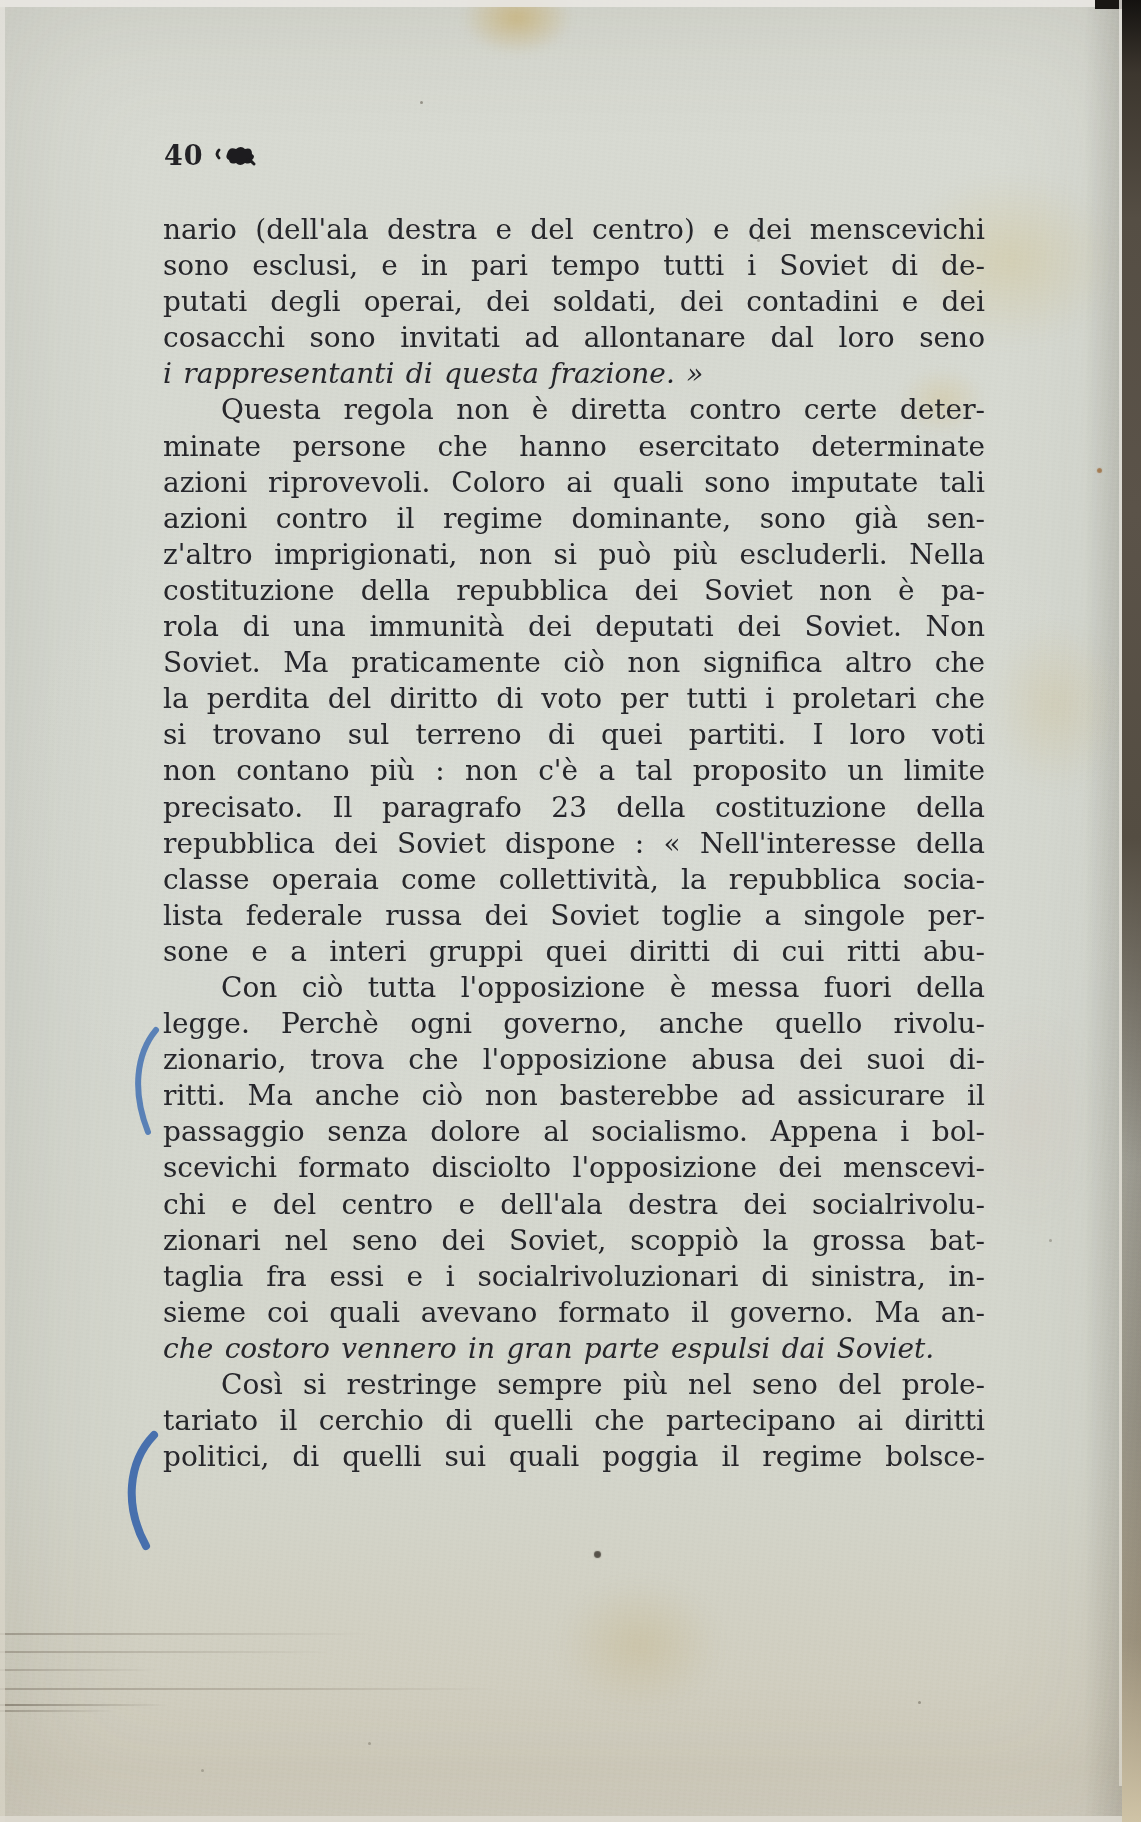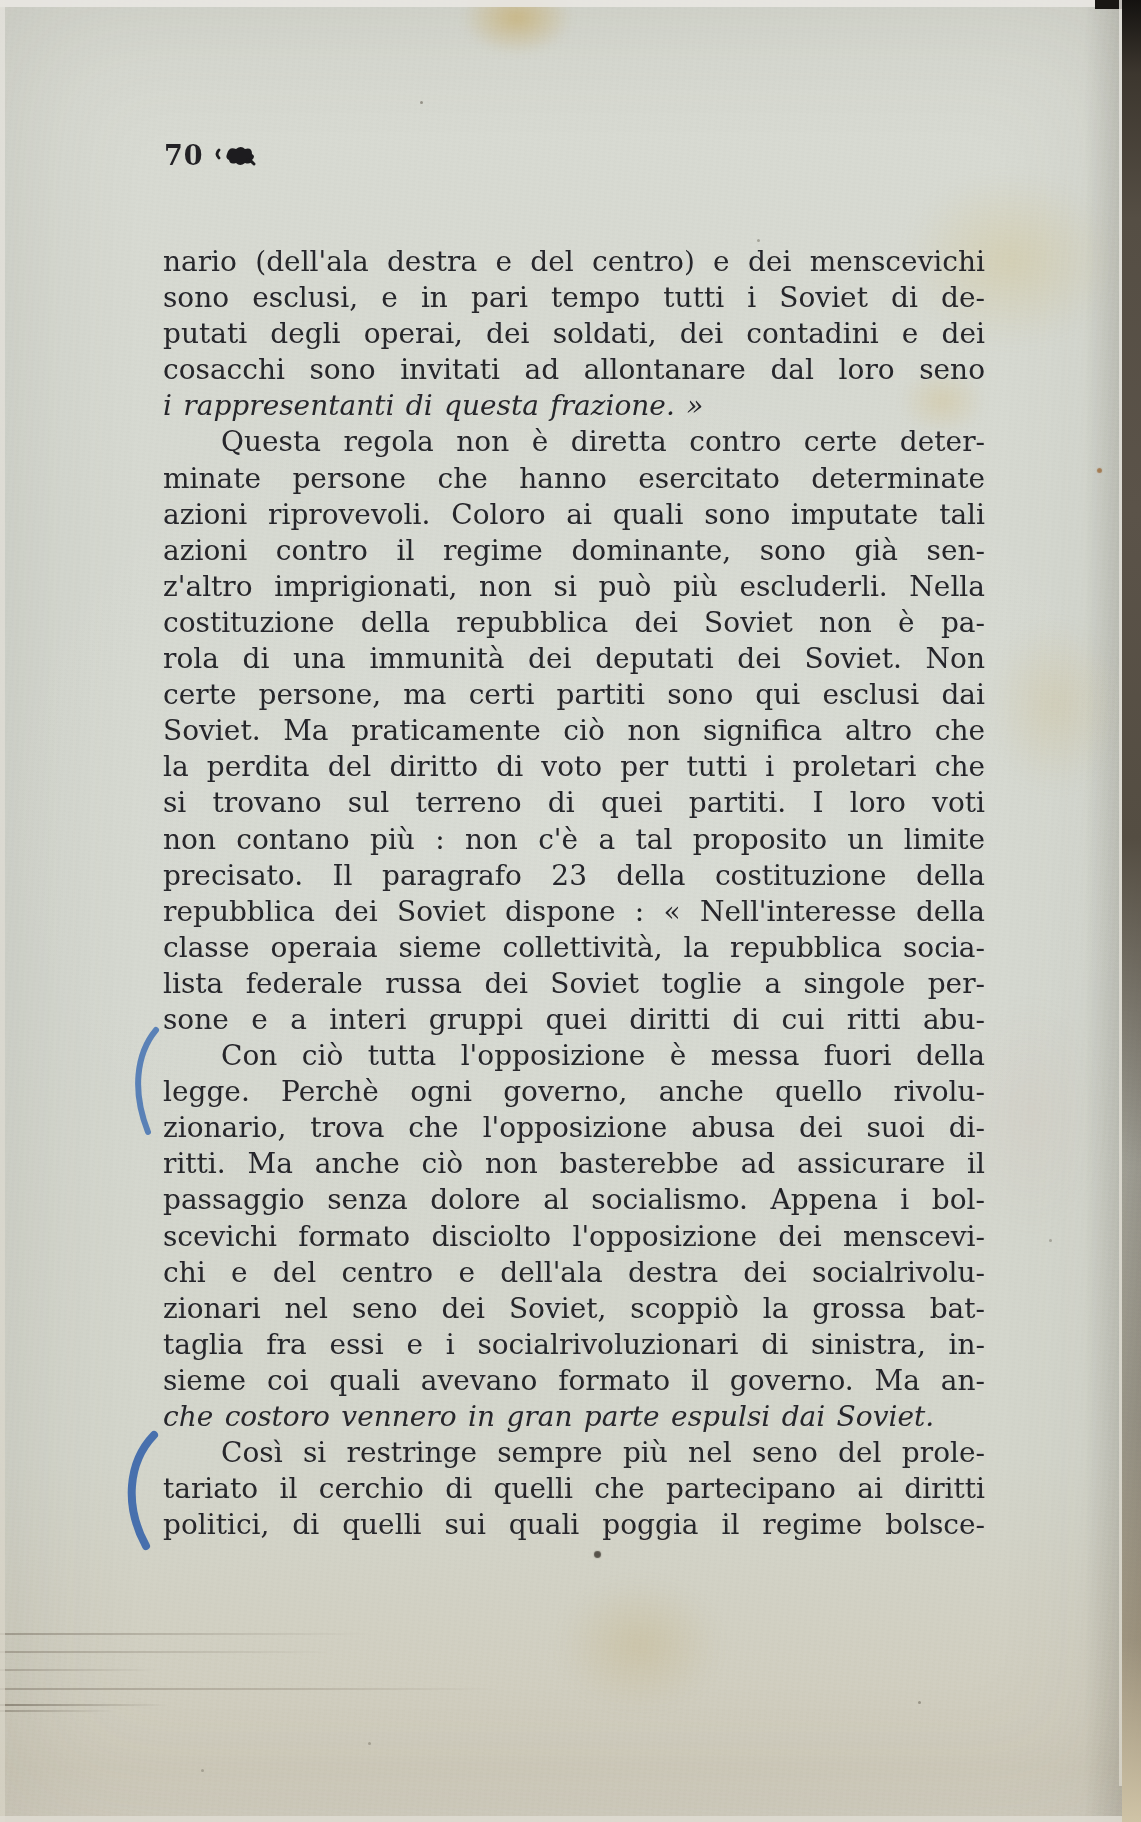--- a/index.html
+++ b/index.html
@@ -64,21 +64,20 @@
   .sc6{left:0;top:1710px;width:115px;background:linear-gradient(90deg,rgba(95,86,72,.40),rgba(95,86,72,0));}
 
   .pagenum-row{position:absolute;left:164px;top:138px;display:flex;align-items:center;gap:10px;color:#232226;}
   .pagenum{font-size:27px;font-weight:600;letter-spacing:1px;}
   .fleuron{margin-top:4px;}
 
   .text-col{
     position:absolute;left:163px;top:212px;width:822px;
     font-size:28px;line-height:36.1px;color:#26262b;
     word-spacing:2.5px;
-    margin-top:32px;
   }
   .ln{text-align:justify;text-align-last:justify;}
   .ln.end{text-align-last:left;font-style:italic;}
   .ln.ind{padding-left:58px;}
 
   .margin-mark{position:absolute;pointer-events:none;filter:blur(.4px);}
   .mm1{left:121px;top:1026px;}
   .mm2{left:116px;top:1430px;}
 </style>
 </head>
@@ -103,21 +102,21 @@
 <div class="scratch sc6"></div>
 
 <div class="edge-top"></div>
 <div class="edge-top-dark"></div>
 <div class="edge-left"></div>
 <div class="edge-bottom"></div>
 <div class="page-edge-line"></div>
 <div class="page-edge-band"></div>
 
 <div class="pagenum-row">
-  <span class="pagenum">70</span>
+  <span class="pagenum">40</span>
   <span class="fleuron">
     <svg width="42" height="27" viewBox="0 0 42 27">
       <path d="M5 8 q-4 4 0 8" stroke="#1d1c1f" stroke-width="2.8" fill="none" stroke-linecap="round"></path>
       <path d="M13 12 q2 -8 9 -5 q5 -4 9 0 q7 -2 7 5 q4 2 0 6 q-1 5 -7 3 q-5 4 -9 0 q-6 2 -7 -3 q-4 -2 -2 -6 z" fill="#1d1c1f"></path>
       <path d="M34 18 q4 1 6 4" stroke="#1d1c1f" stroke-width="3" fill="none" stroke-linecap="round"></path>
     </svg>
   </span>
 </div>
 
 <div class="text-col">
@@ -129,28 +128,27 @@
     <div class="ln end">i rappresentanti di questa frazione. »</div>
   </div>
   <div>
     <div class="ln ind">Questa regola non è diretta contro certe deter-</div>
     <div class="ln">minate persone che hanno esercitato determinate</div>
     <div class="ln">azioni riprovevoli. Coloro ai quali sono imputate tali</div>
     <div class="ln">azioni contro il regime dominante, sono già sen-</div>
     <div class="ln">z'altro imprigionati, non si può più escluderli. Nella</div>
     <div class="ln">costituzione della repubblica dei Soviet non è pa-</div>
     <div class="ln">rola di una immunità dei deputati dei Soviet. Non</div>
-    <div class="ln">certe persone, ma certi partiti sono qui esclusi dai</div>
     <div class="ln">Soviet. Ma praticamente ciò non significa altro che</div>
     <div class="ln">la perdita del diritto di voto per tutti i proletari che</div>
     <div class="ln">si trovano sul terreno di quei partiti. I loro voti</div>
     <div class="ln">non contano più : non c'è a tal proposito un limite</div>
     <div class="ln">precisato. Il paragrafo 23 della costituzione della</div>
     <div class="ln">repubblica dei Soviet dispone : « Nell'interesse della</div>
-    <div class="ln">classe operaia sieme collettività, la repubblica socia-</div>
+    <div class="ln">classe operaia come collettività, la repubblica socia-</div>
     <div class="ln">lista federale russa dei Soviet toglie a singole per-</div>
     <div class="ln">sone e a interi gruppi quei diritti di cui ritti abu-</div>
   </div>
   <div>
     <div class="ln ind">Con ciò tutta l'opposizione è messa fuori della</div>
     <div class="ln">legge. Perchè ogni governo, anche quello rivolu-</div>
     <div class="ln">zionario, trova che l'opposizione abusa dei suoi di-</div>
     <div class="ln">ritti. Ma anche ciò non basterebbe ad assicurare il</div>
     <div class="ln">passaggio senza dolore al socialismo. Appena i bol-</div>
     <div class="ln">scevichi formato disciolto l'opposizione dei menscevi-</div>

